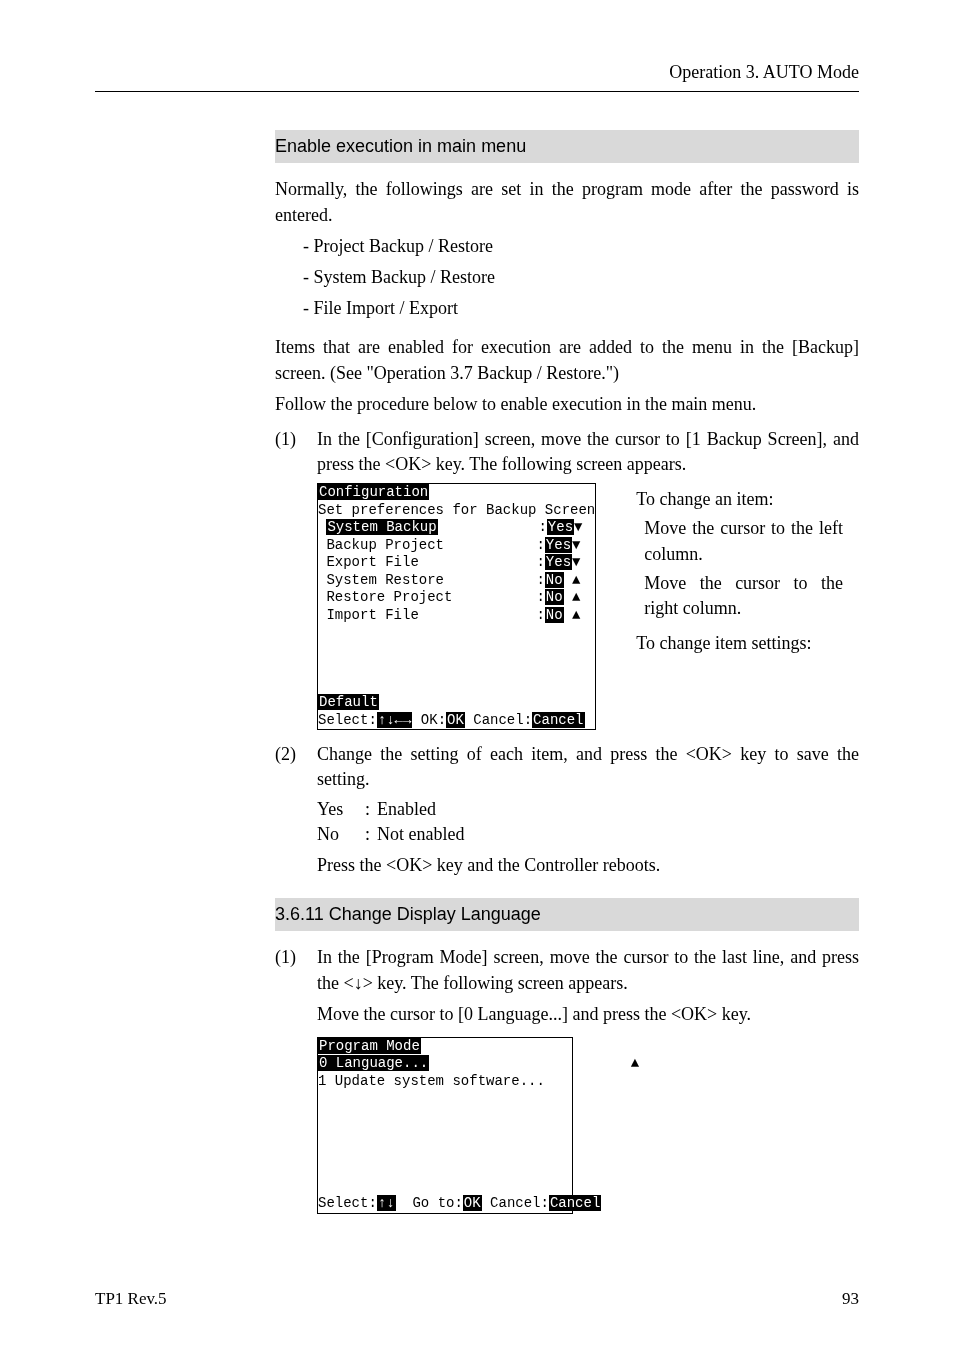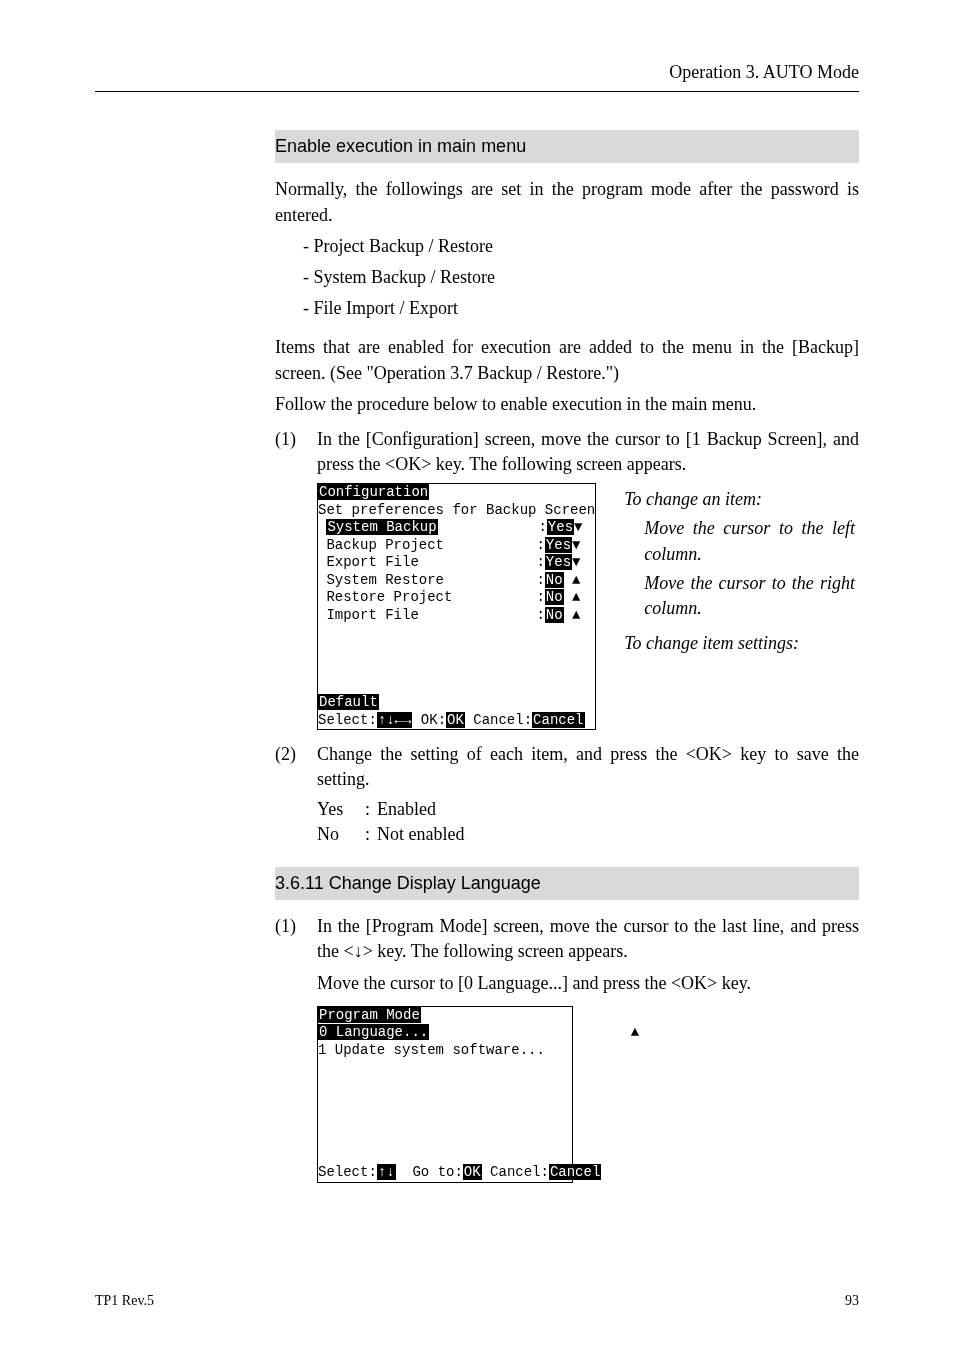--- a/index.html
+++ b/index.html
@@ -62,37 +62,37 @@
     background: #000;
     color: #fff;
     padding: 0 1px;
   }
   .screen-wrap {
     display: flex;
     gap: 24px;
     margin: 6px 0 12px 42px;
     align-items: flex-start;
   }
-  .side-notes .para { margin: 4px 4px; font-style: italic; }
+  .side-notes .para { margin: 4px 16px; }
   .side-notes .sub { margin-left: 24px; }
   .yesno-table {
     margin-left: 42px;
     margin-top: 4px;
   }
   .yesno-row { display: flex; }
   .yesno-row .c1 { width: 48px; }
   .yesno-row .c2 { width: 12px; }
   .footer {
     position: absolute;
     bottom: 40px;
     left: 95px;
     right: 95px;
     display: flex;
     justify-content: space-between;
-    font-size: 14px;
+    font-size: 17px;
   }
 </style>
 </head>
 <body>
 
 <div class="page">
 
   <div class="header-line">
     <span>Operation   3. AUTO Mode</span>
   </div>
@@ -147,20 +147,21 @@
         <span class="c1">Yes</span>
         <span class="c2">:</span>
         <span>Enabled</span>
       </div>
       <div class="yesno-row">
         <span class="c1">No</span>
         <span class="c2">:</span>
         <span>Not enabled</span>
       </div>
     </div>
+    <div class="para" style="margin-left:42px;">Press the &lt;OK&gt; key and the Controller reboots.</div>
 
     <div class="section-title" style="margin-top:20px;">3.6.11   Change Display Language</div>
 
     <div class="numbered-row">
       <div class="num-label">(1)</div>
       <div class="num-body">
         <div style="text-align:justify;">In the [Program Mode] screen, move the cursor to the last line, and press the &lt;↓&gt; key. The following screen appears.</div>
         <div class="para">Move the cursor to [0 Language...] and press the &lt;OK&gt; key.</div>
       </div>
     </div>

